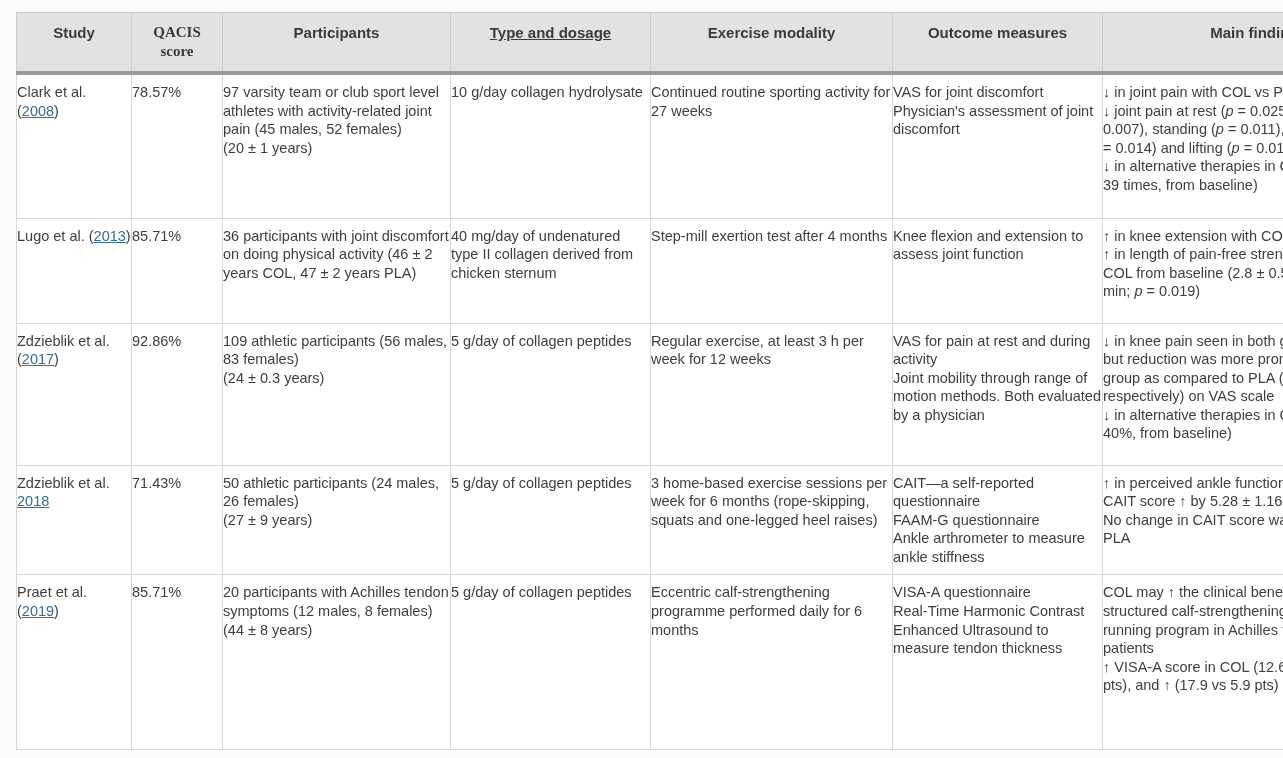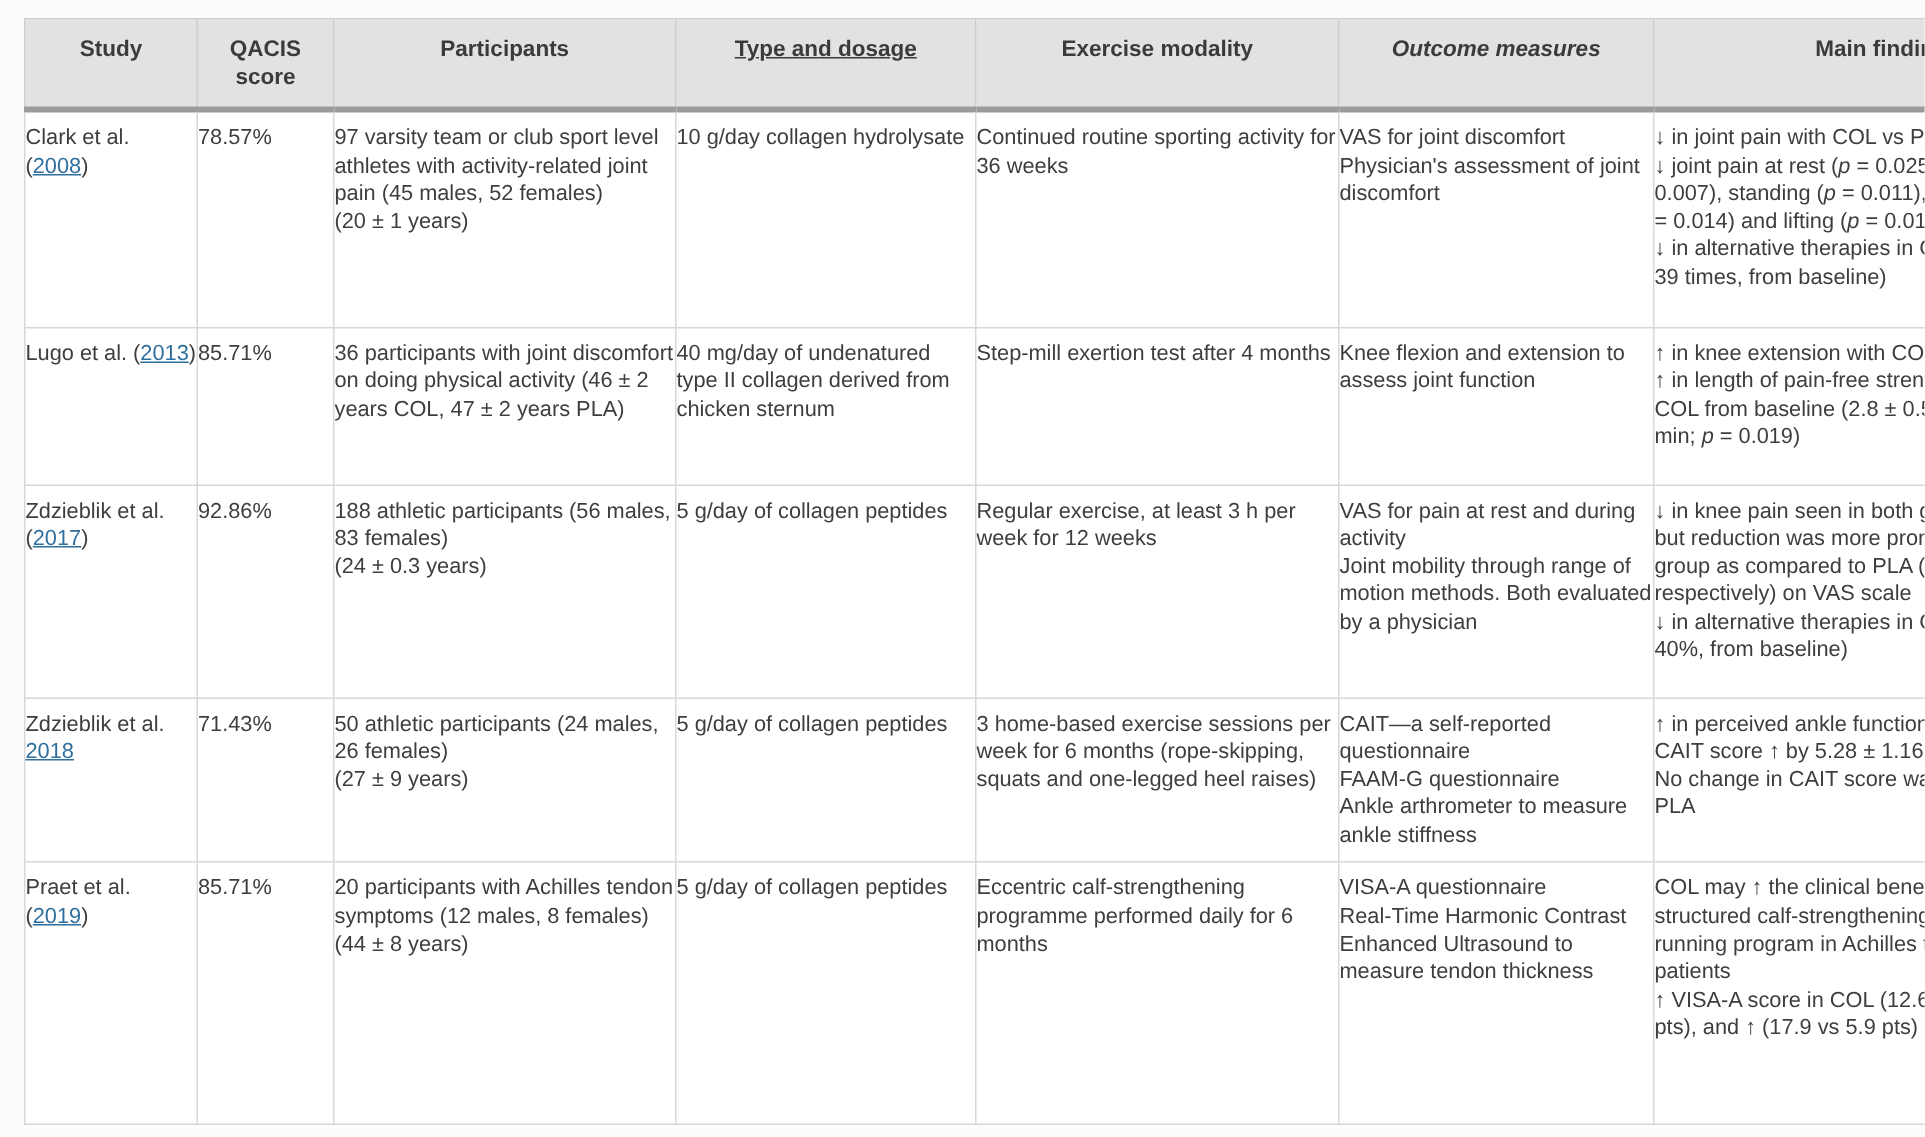--- a/index.html
+++ b/index.html
@@ -64,43 +64,43 @@
 </style>
 </head>
 <body>
 
 <div class="page">
 
   <table class="studies-table">
     <thead>
       <tr id="head-row">
           <th style="width: 94px;">Study</th>
-          <th style="width: 70px;">QACIS score</th>
+          <th style="width: 70px; font-family: Liberation Serif, serif;">QACIS score</th>
           <th style="width: 207px;">Participants</th>
           <th style="width: 179px; text-decoration: underline;">Type and dosage</th>
           <th style="width: 221px;">Exercise modality</th>
-          <th style="width: 189px; font-style: italic;">Outcome measures</th>
+          <th style="width: 189px;">Outcome measures</th>
           <th style="width: 291px;">Main findings</th>
         </tr>
     </thead>
     <tbody id="body-rows">
         <tr style="height: 145px;">
           <td><span>Clark et al. (</span><a class="year-link" href="#">2008</a><span>)</span></td>
           <td>
             <div class="cell-line">78.57%</div>
           </td>
           <td>
             <div class="cell-line">97 varsity team or club sport level athletes with activity-related joint pain (45 males, 52 females)</div>
             <div class="cell-line">(20 ± 1 years)</div>
           </td>
           <td>
             <div class="cell-line">10 g/day collagen hydrolysate</div>
           </td>
           <td>
-            <div class="cell-line">Continued routine sporting activity for 36 weeks</div>
+            <div class="cell-line">Continued routine sporting activity for 27 weeks</div>
           </td>
           <td>
             <div class="cell-line">VAS for joint discomfort</div>
             <div class="cell-line">Physician's assessment of joint discomfort</div>
           </td>
           <td>
             <div class="cell-line">↓ in joint pain with COL vs PLA</div>
             <div class="cell-line">↓ joint pain at rest (<i>p</i> = 0.025), walking ( = 0.007), standing (<i>p</i> = 0.011), carrying objects (<i>p</i> = 0.014) and lifting (<i>p</i> = 0.018)</div>
             <div class="cell-line">↓ in alternative therapies in COL vs PLA (12 vs 39 times, from baseline)</div>
           </td>
@@ -126,21 +126,21 @@
             <div class="cell-line">↑ in knee extension with COL vs PLA ( = 0.011)</div>
             <div class="cell-line">↑ in length of pain-free strenuous exertion with COL from baseline (2.8 ± 0.5 min vs 1.4 ± 0.2 min; <i>p</i> = 0.019)</div>
           </td>
         </tr>
         <tr style="height: 142px;">
           <td><span>Zdzieblik et al. (</span><a class="year-link" href="#">2017</a><span>)</span></td>
           <td>
             <div class="cell-line">92.86%</div>
           </td>
           <td>
-            <div class="cell-line">188 athletic participants (56 males, 83 females)</div>
+            <div class="cell-line">109 athletic participants (56 males, 83 females)</div>
             <div class="cell-line">(24 ± 0.3 years)</div>
           </td>
           <td>
             <div class="cell-line">5 g/day of collagen peptides</div>
           </td>
           <td>
             <div class="cell-line">Regular exercise, at least 3 h per week for 12 weeks</div>
           </td>
           <td>
             <div class="cell-line">VAS for pain at rest and during activity</div>

